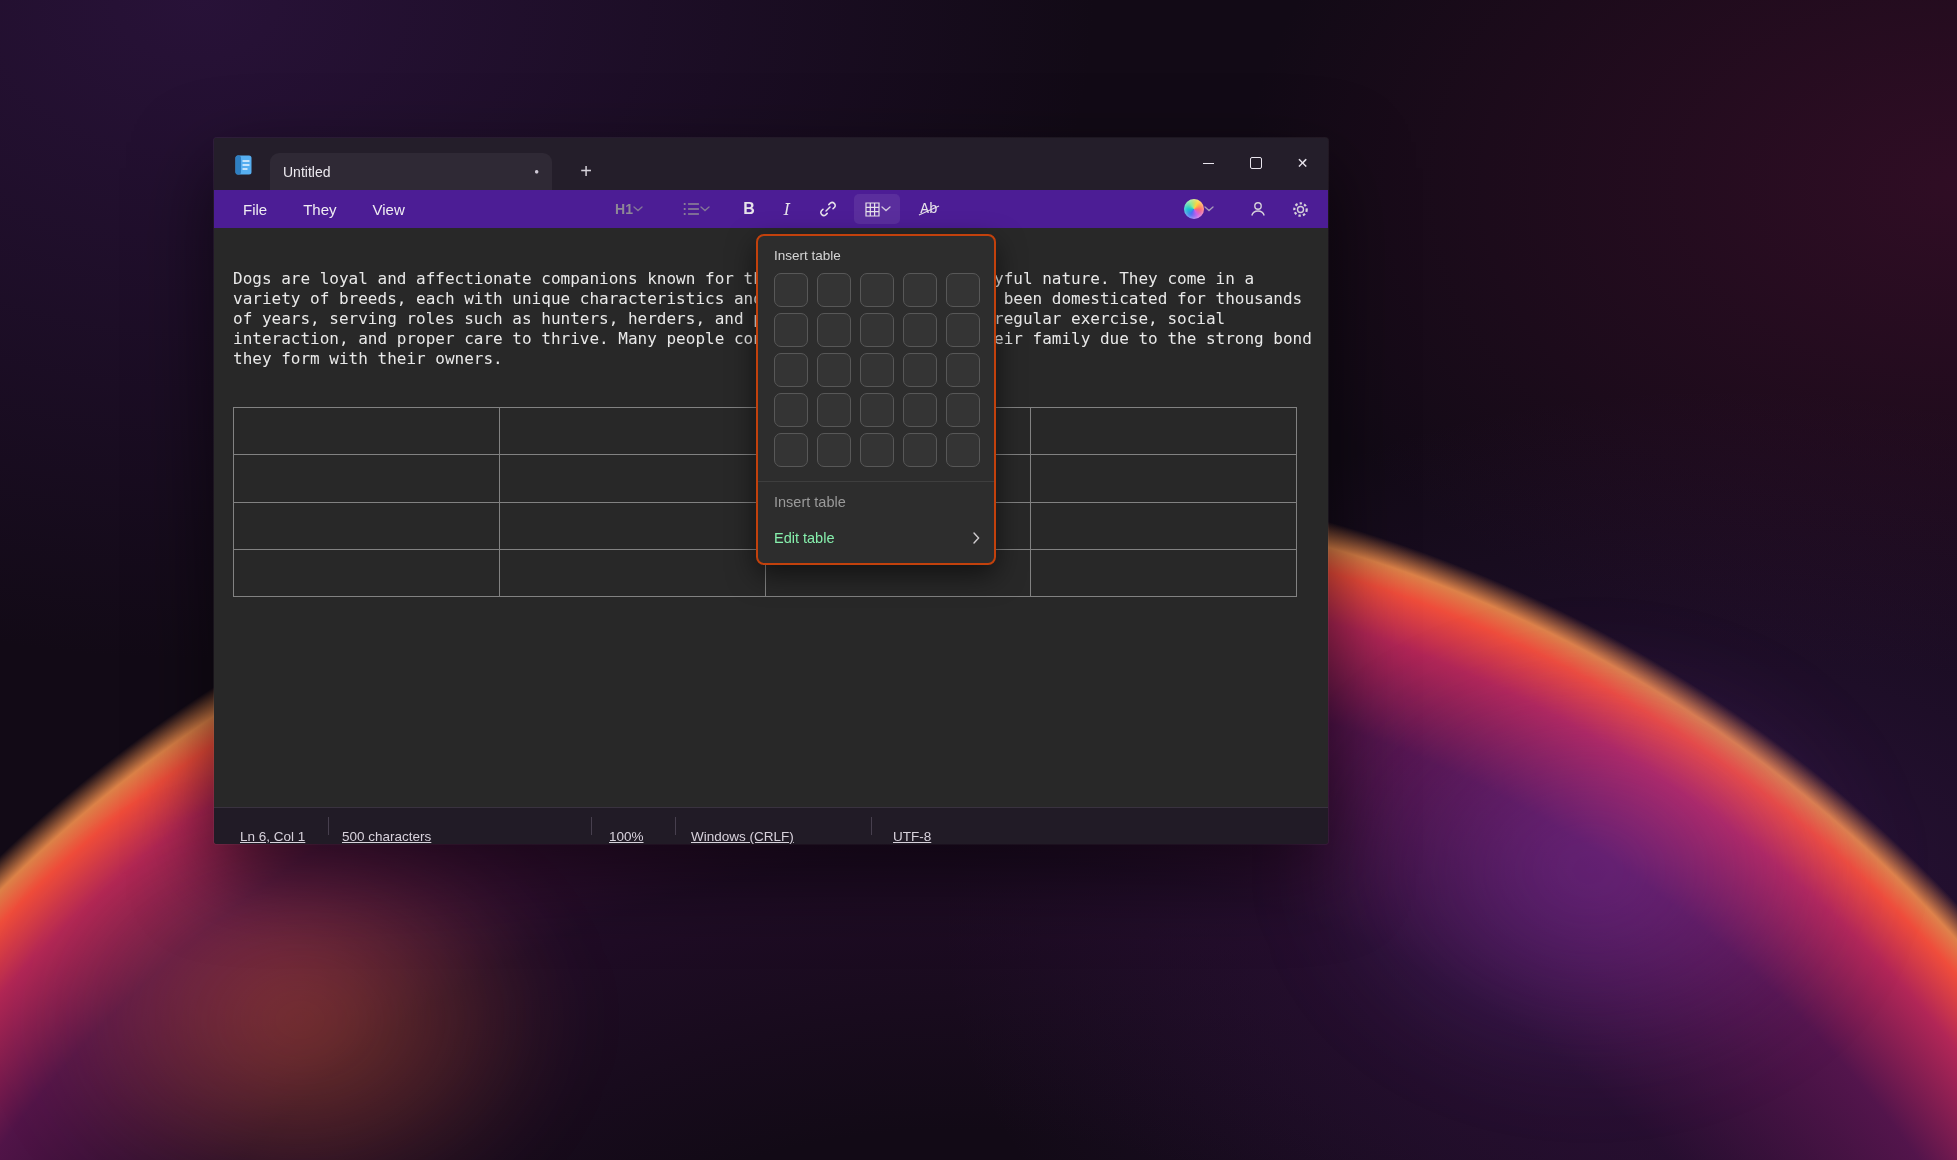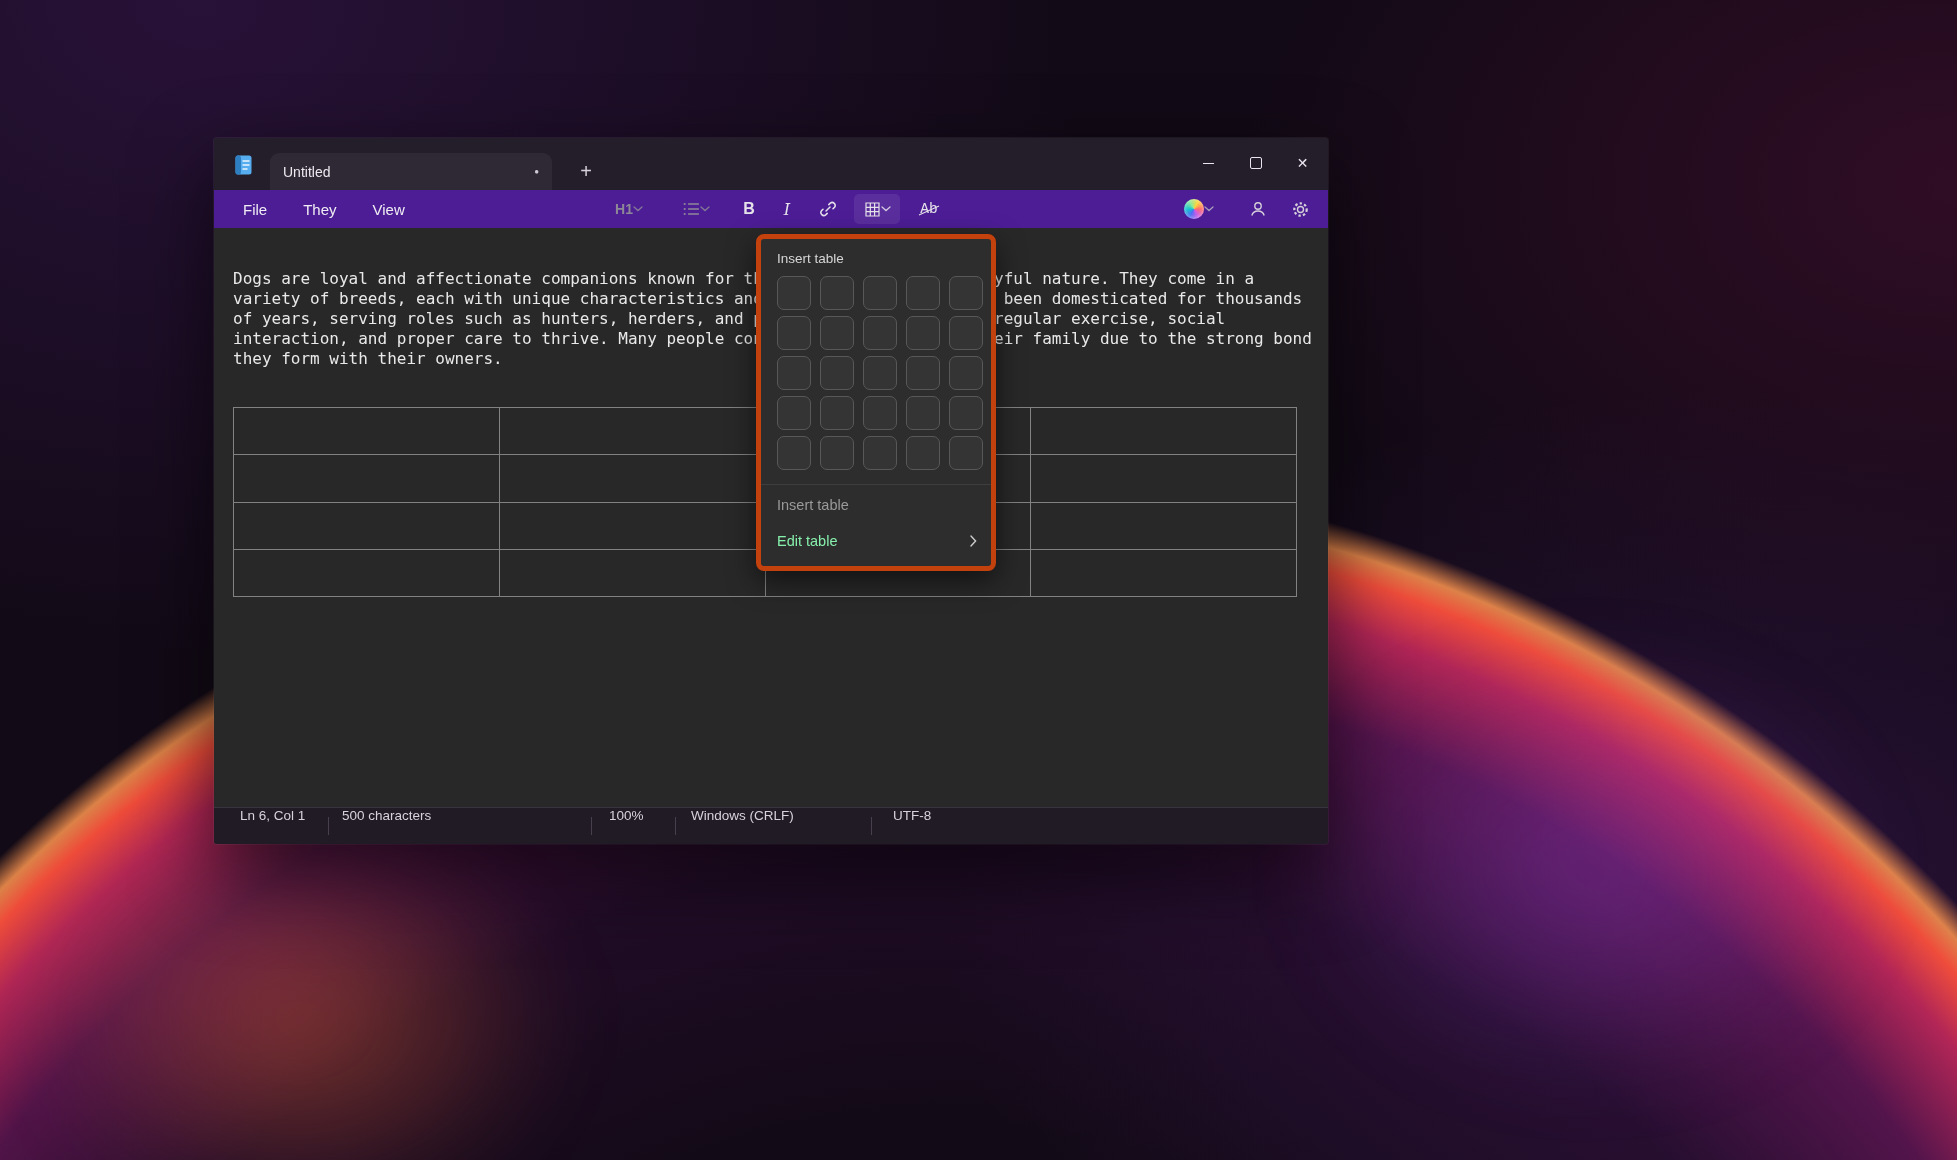--- a/index.html
+++ b/index.html
@@ -73,35 +73,35 @@
   .editor{flex:1 1 auto;position:relative;background:#282828;}
   .editor-text{position:absolute;left:19px;top:41px;right:10px;
     font-family:"DejaVu Sans Mono","Liberation Mono",monospace;
     font-size:16px;line-height:20px;color:#e9e9e9;white-space:pre;}
   .doc-table{position:absolute;left:19px;top:179px;width:1064px;height:190px;display:grid;
     border-top:1px solid #828282;border-left:1px solid #828282;box-sizing:border-box;}
   .doc-cell{border-right:1px solid #828282;border-bottom:1px solid #828282;}
 
   
   .table-menu{position:absolute;left:542px;top:6px;width:240px;box-sizing:border-box;
-    background:#2d2d2d;border:5px solid #c2410c;border-radius:8px;z-index:20;
+    background:#2d2d2d;border:2px solid #c2410c;border-radius:8px;z-index:20;
     box-shadow:0 10px 28px rgba(0,0,0,.55);padding-bottom:6px;}
   .tm-header{padding:12px 16px 10px;font-size:13.5px;color:#d6d6d6;}
   .tm-grid{margin:0 16px;display:grid;gap:6px 9px;}
   .pick-cell{width:34px;height:34px;box-sizing:border-box;border:1px solid #585858;border-radius:7px;background:#343434;}
   .tm-divider{height:1px;background:#3e3e3e;margin-top:14px;}
   .tm-item{height:34px;display:flex;align-items:center;padding:0 14px 0 16px;font-size:14.5px;}
   .tm-item.disabled{color:#9a9a9a;margin-top:3px;}
   .tm-item.edit{height:38px;color:#86efac;}
   .tm-item.edit .chev-right{margin-left:auto;color:#cfcccf;}
 
   
   .statusbar{height:36px;flex:0 0 36px;background:#211b26;border-top:1px solid #39323f;
     display:flex;align-items:stretch;font-size:13.5px;color:#d8d2dc;}
-  .sb-sec{display:flex;align-items:flex-start;position:relative;box-sizing:border-box;gap:8px;}
+  .sb-sec{display:flex;align-items:flex-end;position:relative;box-sizing:border-box;gap:8px;text-decoration:underline;}
   .sb-sec + .sb-sec::before{content:"";position:absolute;left:0;top:9px;bottom:9px;width:1px;background:#473f4e;}
   .sb-1{width:114px;padding-left:26px;}
   .sb-2{width:252px;padding-left:14px;}
   .sb-3{width:288px;padding-left:12px;}
   .sb-4{width:84px;padding-left:18px;margin-left:11px;}
   .sb-5{width:196px;padding-left:16px;}
   .sb-6{flex:1;padding-left:22px;}
 </style>
 </head>
 <body>

